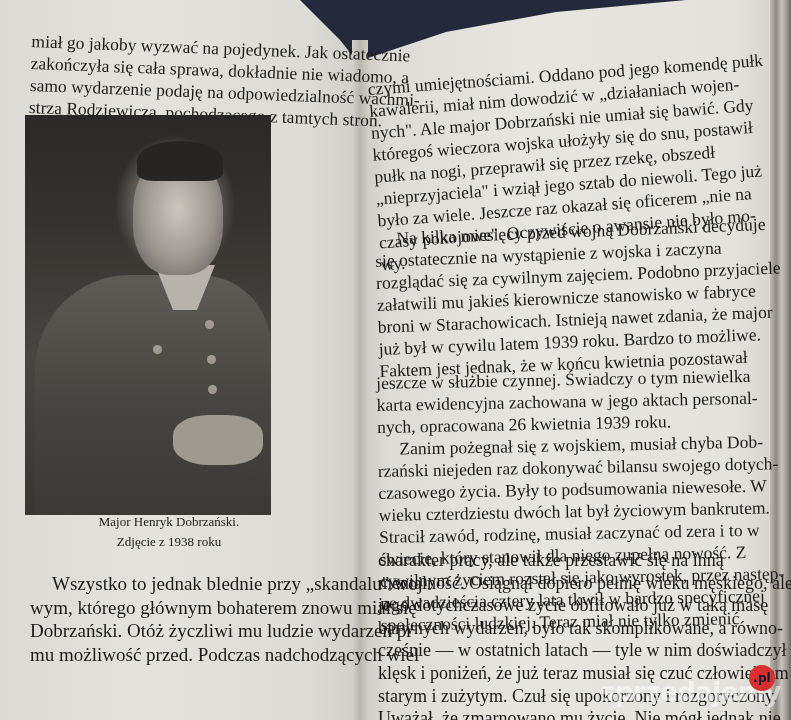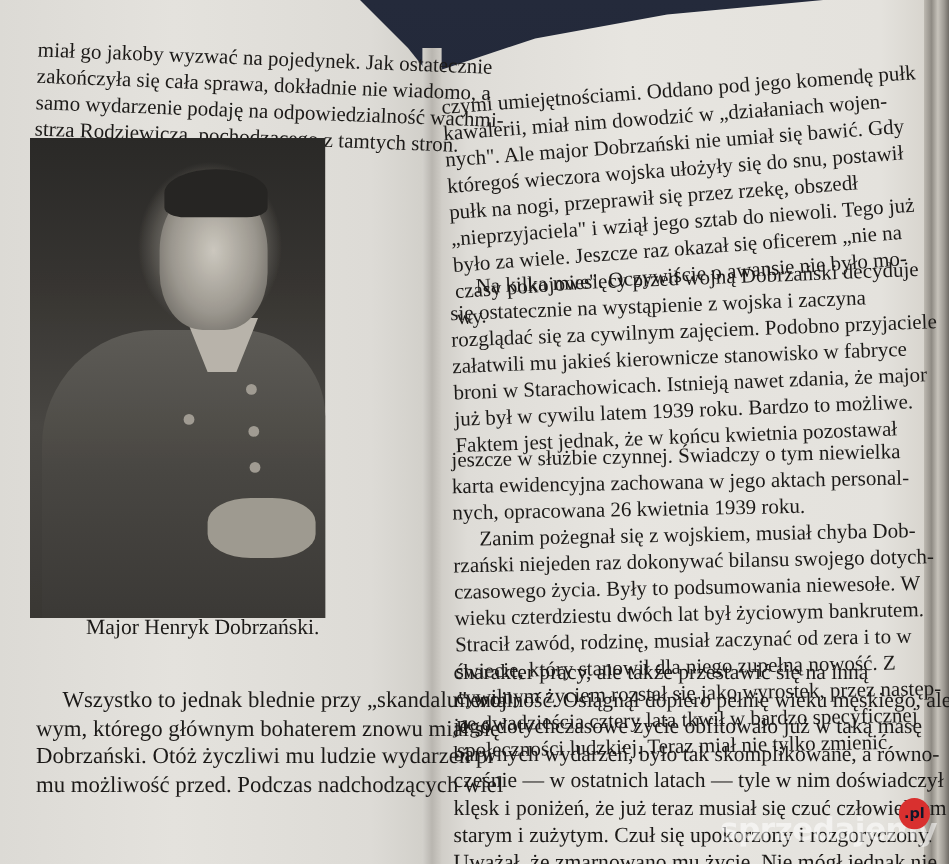--- a/index.html
+++ b/index.html
@@ -23,21 +23,21 @@
       radial-gradient(ellipse 60px 70px at 150px 90px,#a8a49c 0%,#6d6a64 60%,transparent 100%),
       radial-gradient(ellipse 90px 120px at 160px 300px,#5a5853 0%,#3d3b38 70%,transparent 100%),
       linear-gradient(180deg,#2e2d2b 0%,#3a3835 30%,#4b4945 60%,#3c3a37 100%);
       filter:contrast(1.05);}
   .photo .head{position:absolute;left:108px;top:40px;width:90px;height:120px;border-radius:45% 45% 40% 40%;background:radial-gradient(ellipse at 50% 45%,#c8c4bb 0%,#9a968e 55%,#5d5a55 100%);}
   .photo .hair{position:absolute;left:112px;top:26px;width:86px;height:40px;border-radius:50% 50% 20% 20%;background:#2a2927;}
   .photo .collar{position:absolute;left:130px;top:150px;width:60px;height:45px;background:#b5b1a8;clip-path:polygon(0 0,100% 0,70% 100%,30% 100%);}
   .photo .tunic{position:absolute;left:10px;top:160px;width:236px;height:240px;background:linear-gradient(180deg,#5f5d58 0%,#4b4945 50%,#3e3c39 100%);border-radius:40% 30% 0 0;}
   .photo .hand{position:absolute;left:148px;top:300px;width:90px;height:50px;border-radius:40%;background:#9d998f;}
   .photo .button{position:absolute;width:9px;height:9px;border-radius:50%;background:#9e9a91;}
-  .caption{position:absolute;left:34px;top:512px;width:270px;text-align:center;font-size:18px;line-height:20px;}
+  .caption{position:absolute;left:34px;top:512px;width:270px;text-align:center;font-size:13px;line-height:20px;}
   .watermark{position:absolute;left:600px;top:677px;font-family:"DejaVu Sans",sans-serif;font-weight:bold;font-size:26px;color:rgba(255,255,255,0.55);letter-spacing:-0.5px;}
   .wm-badge{position:absolute;left:749px;top:665px;width:26px;height:26px;border-radius:50%;background:#d9302f;color:#0f172a;font-family:"DejaVu Sans",sans-serif;font-weight:bold;font-size:12px;line-height:26px;text-align:center;}
 </style>
 </head>
 <body>
 
 <div class="bg-dark"></div>
 
 <div class="page page-left"></div>
 <div class="page page-right"></div>
@@ -58,20 +58,21 @@
   <div class="hair"></div>
   <div class="hand"></div>
   <div class="button" style="left:180px;top:205px"></div>
   <div class="button" style="left:182px;top:240px"></div>
   <div class="button" style="left:183px;top:270px"></div>
   <div class="button" style="left:128px;top:230px"></div>
 </div>
 
 <div class="caption">
   <span class="line">Major Henryk Dobrzański.</span>
+  <span class="line">Zdjęcie z 1938 roku</span>
 </div>
 
 <div class="text left-bottom">
   <span class="line indent">Wszystko to jednak blednie przy „skandalu" woj</span>
   <span class="line">wym, którego głównym bohaterem znowu miał się</span>
   <span class="line">Dobrzański. Otóż życzliwi mu ludzie wydarzeń pr</span>
   <span class="line">mu możliwość przed. Podczas nadchodzących wiel</span>
 </div>
 
 <div class="text right-col">

